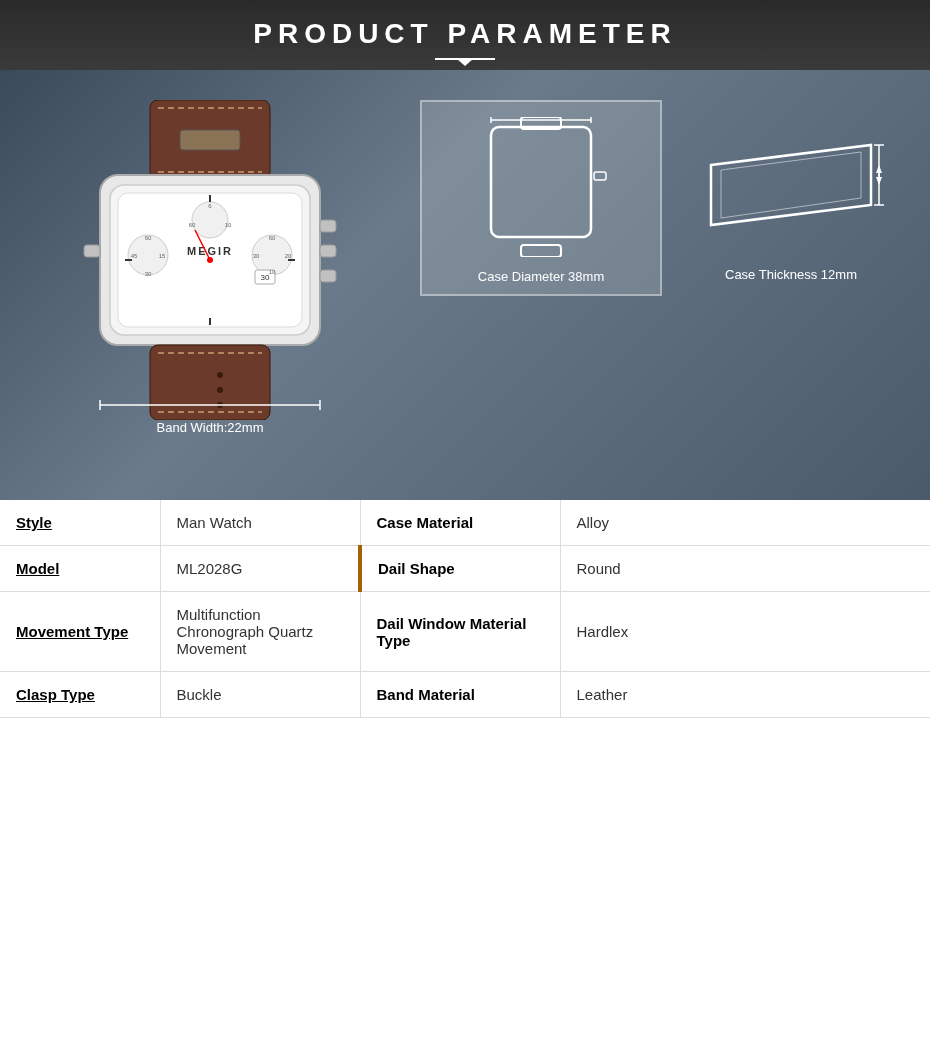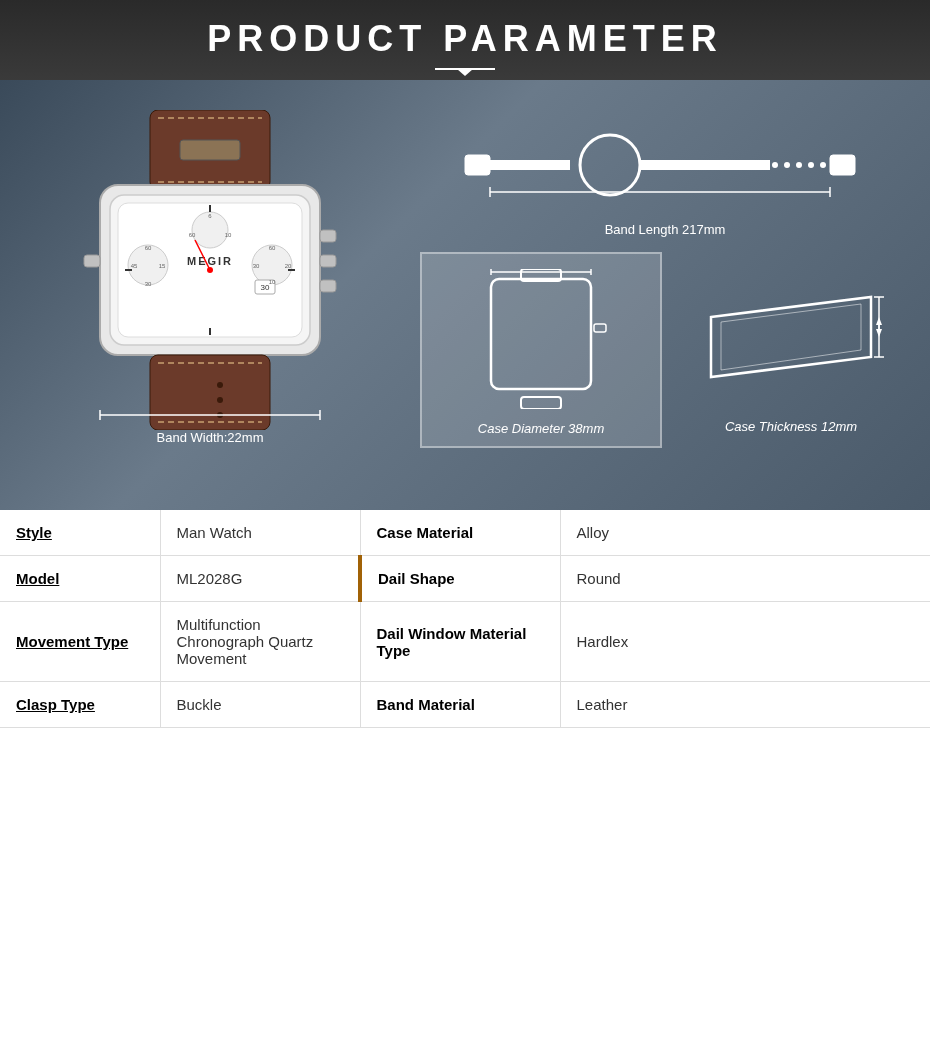--- a/index.html
+++ b/index.html
@@ -11,21 +11,21 @@
 
     
     .header {
       background: linear-gradient(180deg, #2a2a2a 0%, #3a3a3a 100%);
       text-align: center;
       padding: 18px 0 10px;
       position: relative;
     }
     .header-title {
       color: #fff;
-      font-size: 36px;
+      font-size: 28px;
       font-weight: bold;
       letter-spacing: 6px;
       font-family: Arial, sans-serif;
     }
     .header-divider {
       width: 60px;
       height: 2px;
       background: #fff;
       margin: 8px auto 0;
       position: relative;
@@ -86,21 +86,20 @@
 
     .band-length-section {
       background: transparent;
       padding: 10px 0 5px;
       text-align: center;
     }
 
     .case-specs-row {
       display: flex;
       gap: 10px;
-      font-style: italic;
     }
 
     .case-diameter-box {
       background: rgba(255,255,255,0.15);
       border: 2px solid rgba(255,255,255,0.4);
       flex: 1;
       padding: 15px 10px 10px;
       text-align: center;
     }
 
@@ -231,45 +230,20 @@
         <line x1="60" y1="305" x2="280" y2="305" stroke="white" stroke-width="1.5"></line>
         <line x1="60" y1="300" x2="60" y2="310" stroke="white" stroke-width="1.5"></line>
         <line x1="280" y1="300" x2="280" y2="310" stroke="white" stroke-width="1.5"></line>
       </svg>
     </div>
     <div class="band-width-label">Band Width:22mm</div>
   </div>
 
   <div class="specs-diagrams">
 
-    <div class="band-length-section">
-      <svg width="420" height="90" viewBox="0 0 420 90" xmlns="http://www.w3.org/2000/svg">
-
-        <rect x="10" y="35" width="25" height="20" rx="3" fill="white" stroke="white" stroke-width="1"></rect>
-
-        <rect x="35" y="40" width="80" height="10" fill="white"></rect>
-
-        <circle cx="155" cy="45" r="30" fill="none" stroke="white" stroke-width="3"></circle>
-
-        <rect x="185" y="40" width="130" height="10" fill="white"></rect>
-
-        <circle cx="320" cy="45" r="3" fill="white"></circle>
-        <circle cx="332" cy="45" r="3" fill="white"></circle>
-        <circle cx="344" cy="45" r="3" fill="white"></circle>
-        <circle cx="356" cy="45" r="3" fill="white"></circle>
-        <circle cx="368" cy="45" r="3" fill="white"></circle>
-
-        <rect x="375" y="35" width="25" height="20" rx="3" fill="white" stroke="white" stroke-width="1"></rect>
-
-        <line x1="35" y1="72" x2="375" y2="72" stroke="white" stroke-width="1.5"></line>
-        <line x1="35" y1="67" x2="35" y2="77" stroke="white" stroke-width="1.5"></line>
-        <line x1="375" y1="67" x2="375" y2="77" stroke="white" stroke-width="1.5"></line>
-      </svg>
-      <div class="spec-label">Band Length 217mm</div>
-    </div>
 
     <div class="case-specs-row">
 
       <div class="case-diameter-box">
         <svg width="180" height="140" viewBox="0 0 180 140" xmlns="http://www.w3.org/2000/svg">
 
           <rect x="40" y="10" width="100" height="110" rx="8" fill="none" stroke="white" stroke-width="2.5"></rect>
 
           <line x1="40" y1="3" x2="140" y2="3" stroke="white" stroke-width="1.5"></line>
           <line x1="40" y1="0" x2="40" y2="6" stroke="white" stroke-width="1.5"></line>

